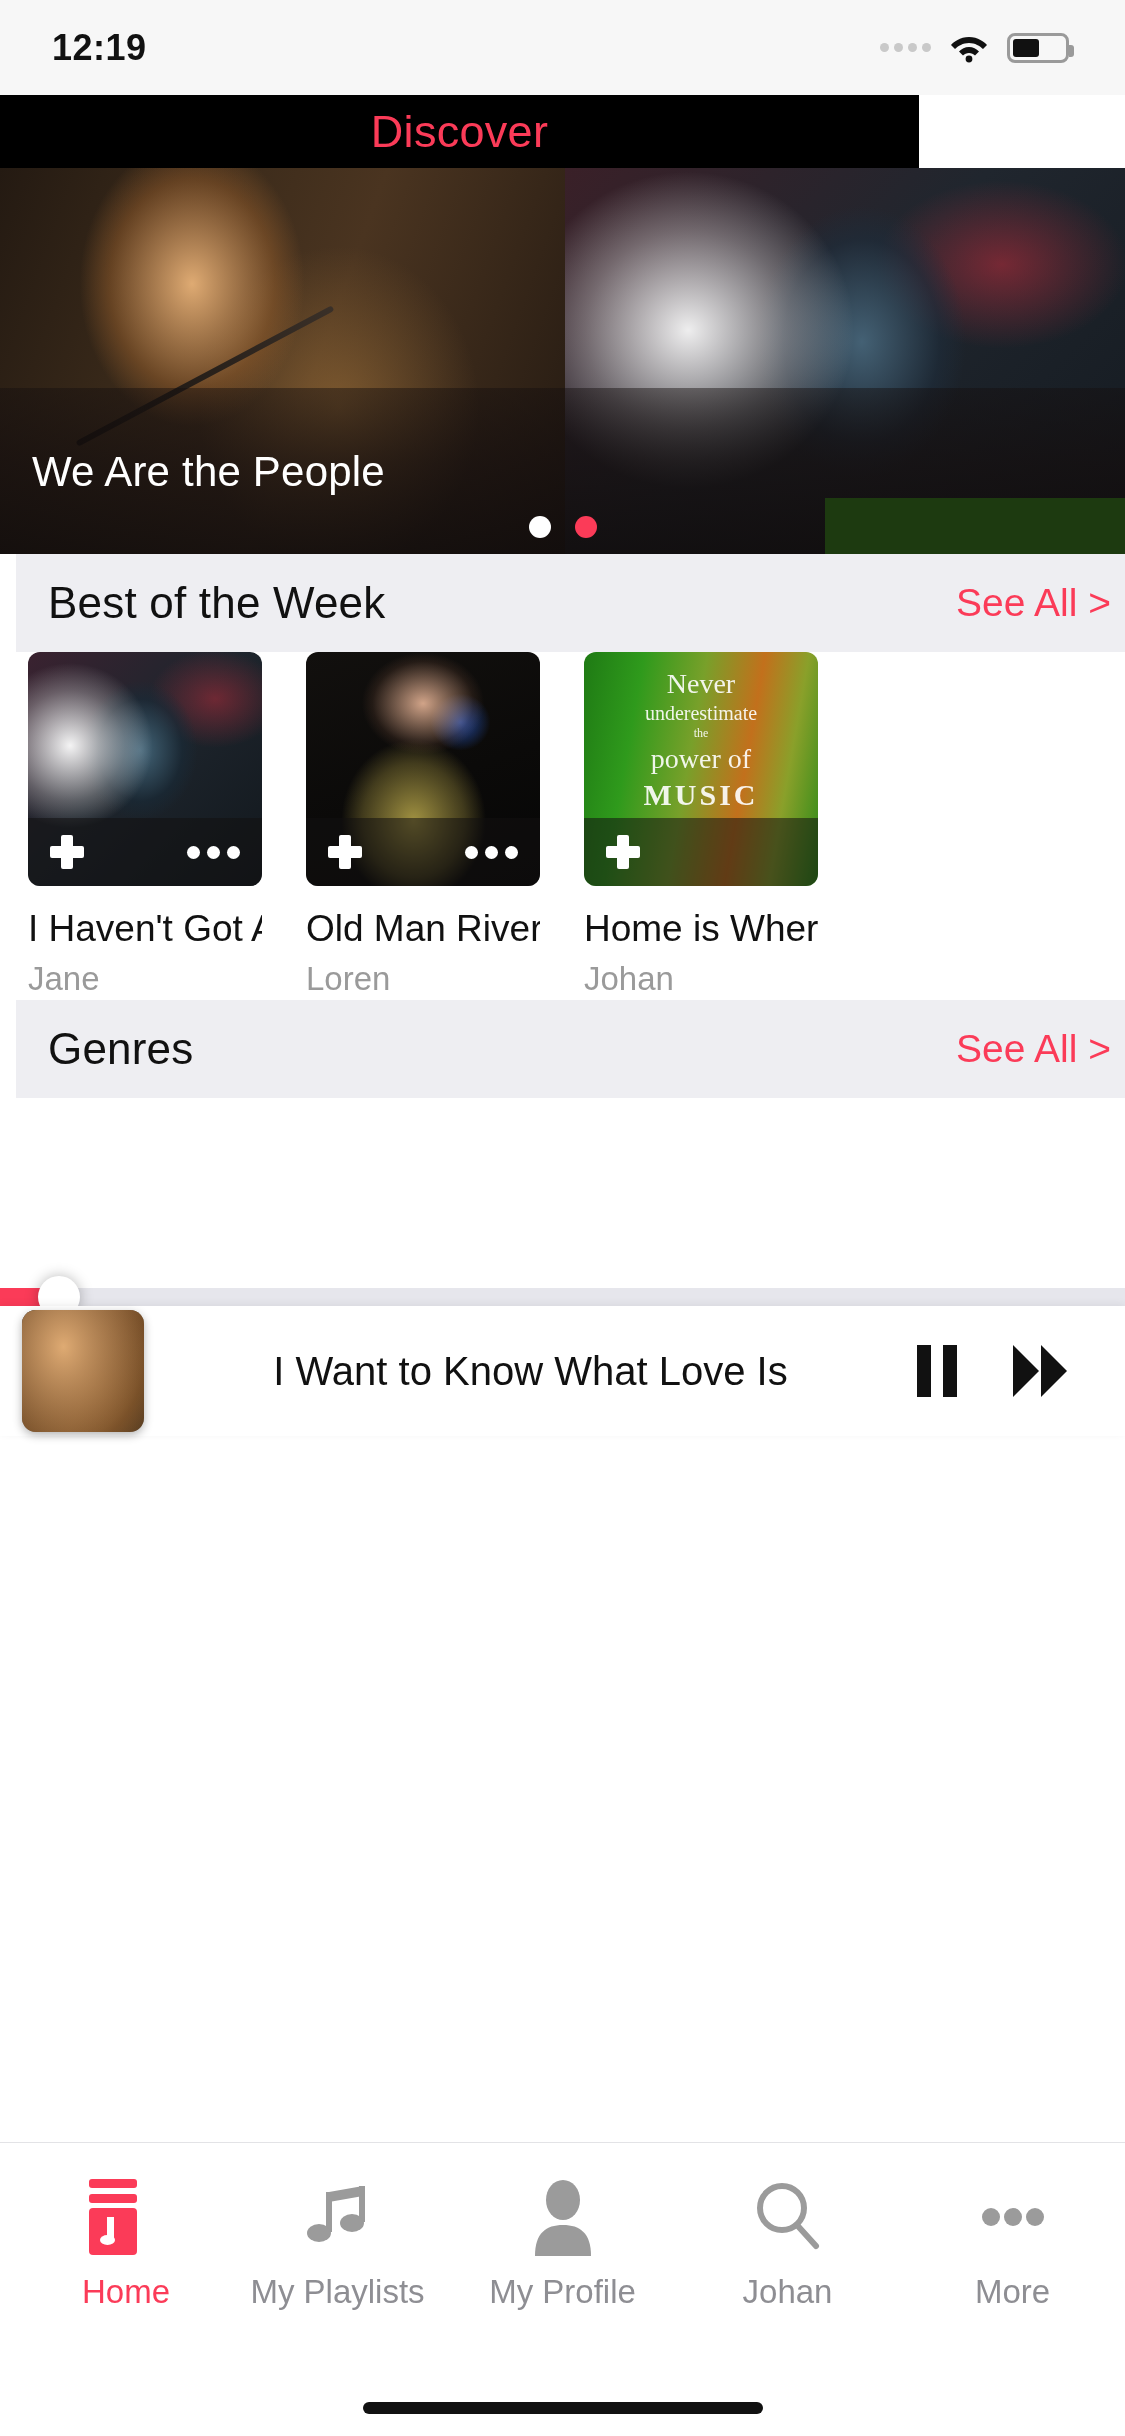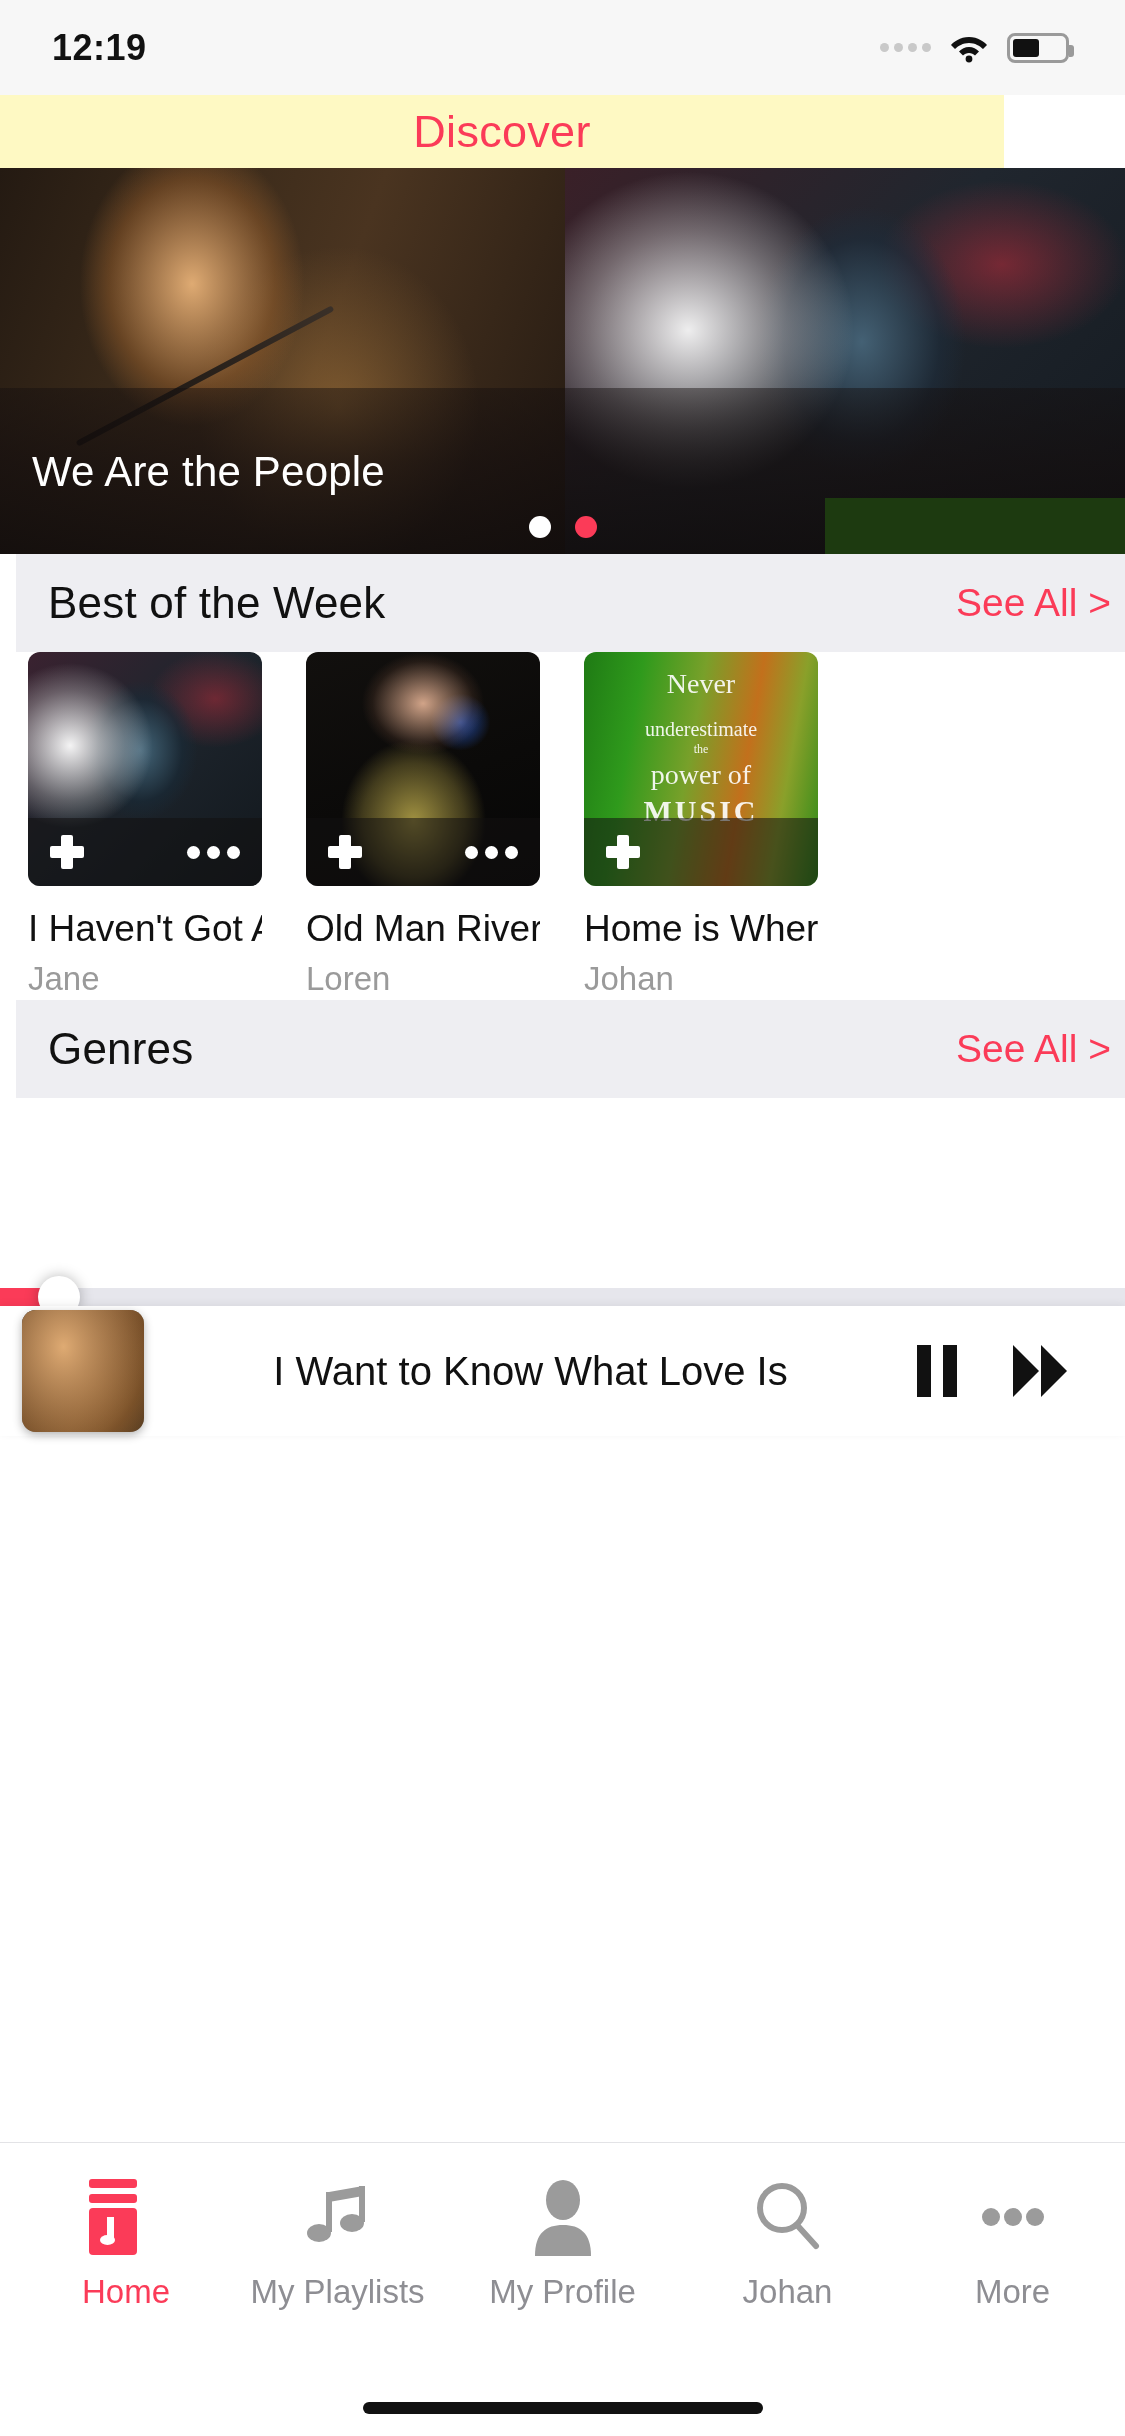--- a/index.html
+++ b/index.html
@@ -22,22 +22,22 @@
   .status-right { display:flex; align-items:center; gap:18px; }
   .sig-dots { display:flex; gap:5px; align-items:flex-end; }
   .sig-dots i { display:block; width:9px; height:9px; border-radius:50%; background:#c9c9c9; }
   .wifi-ic { width:40px; height:30px; }
   .batt { position:relative; width:62px; height:30px; border:3px solid #9a9a9a; border-radius:8px; padding:3px; }
   .batt-fill { width:52%; height:100%; background:#111; border-radius:3px; }
   .batt-cap { position:absolute; right:-8px; top:9px; width:5px; height:12px; background:#9a9a9a; border-radius:0 3px 3px 0; }
 
   
   .navbar {
-    position:absolute; top:95px; left:0; width:1004px; height:73px;
-    background:#fef9c3; display:flex; align-items:center; justify-content:center;
+    position:absolute; top:95px; left:0; width:919px; height:73px;
+    background:#000000; display:flex; align-items:center; justify-content:center;text-decoration:underline;
   }
   .nav-title { font-size:45px; color:#fb3b58; letter-spacing:.3px; }
 
   
   .hero { position:absolute; top:168px; left:0; width:1125px; height:386px; overflow:hidden; display:flex; }
   .hero-slide { position:relative; height:386px; flex:0 0 auto; overflow:hidden; }
   .hero-slide.a { width:565px; }
   .hero-slide.b { width:560px; }
 
   .img-singer {
@@ -120,21 +120,21 @@
   }
   .art-music { position:absolute; inset:0;
     background:
       linear-gradient(100deg,#1f7a14 0%,#2f9a1c 22%,#78a02a 45%,#c2701c 66%,#8aa02a 82%,#2c8a18 100%);
   }
   .art-music .mtxt {
     position:absolute; left:0; right:0; top:14px; text-align:center; color:rgba(255,255,255,.9);
     font-family:"Liberation Serif", serif; line-height:1.25;
   }
   .art-music .m1 { font-size:28px; }
-  .art-music .m2 { font-size:20px;margin-top:16px; }
+  .art-music .m2 { font-size:20px; }
   .art-music .m3 { font-size:12px; }
   .art-music .m4 { font-size:28px; }
   .art-music .m5 { font-size:30px; letter-spacing:3px; font-weight:700; }
 
   
   .genres {
     position:absolute; left:0; top:1098px; width:1125px; height:300px;
     background:#ffffff; display:flex; gap:32px; padding-left:28px; overflow:hidden;
   }
   .genre { position:relative; width:464px; height:224px; border-radius:12px; overflow:hidden; flex:0 0 auto; }

